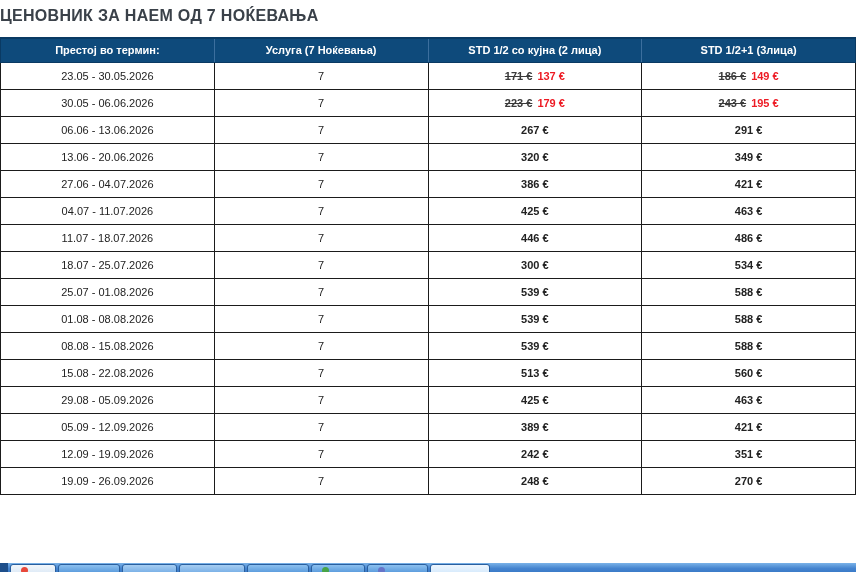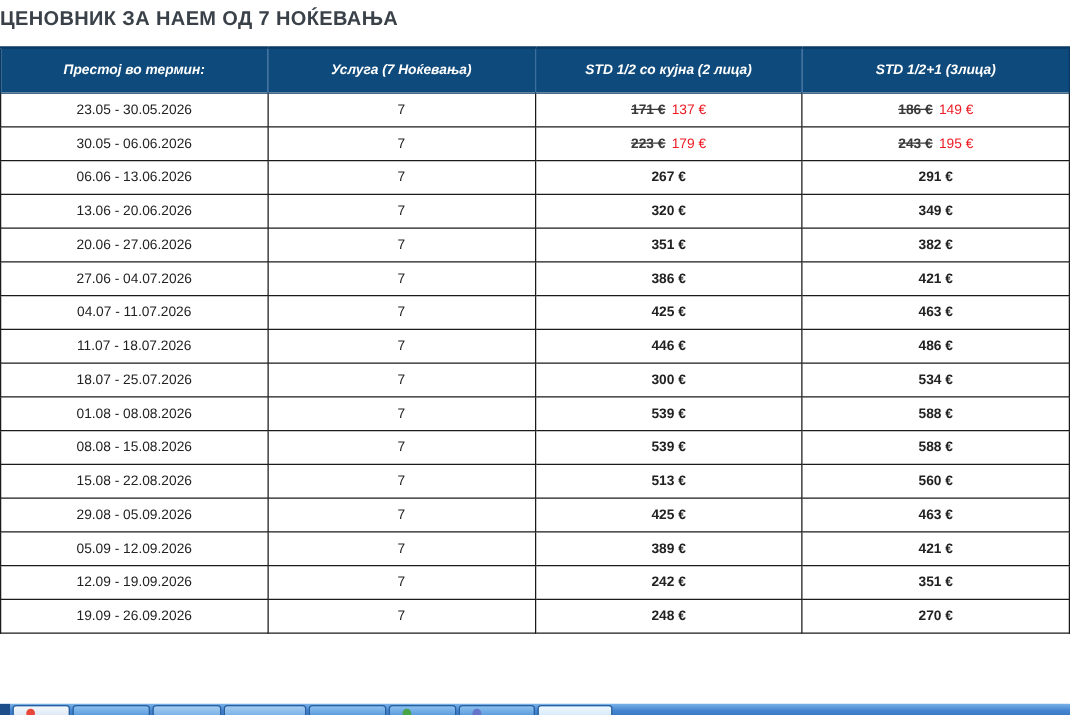--- a/index.html
+++ b/index.html
@@ -23,28 +23,27 @@
     border-collapse: collapse;
     table-layout: fixed;
     margin-top: 12px;
   }
   table.price-table col { width: 25%; }
   table.price-table th {
     background: #0e4a7b;
     color: #ffffff;
     font-size: 11px;
     font-weight: bold;
-    height: 36px;
+    height: 24px;
     text-align: center;
     vertical-align: middle;
     border-top: 2px solid #0a3a63;
     border-bottom: 1px solid #0a3a63;
     border-left: 1px solid #3c6f9e;
     border-right: 1px solid #3c6f9e;
-    font-style: italic;
   }
   table.price-table th:first-child { border-left: 1px solid #0a3a63; }
   table.price-table th:last-child  { border-right: 1px solid #0a3a63; }
   table.price-table td {
     font-size: 11px;
     height: 27px;
     text-align: center;
     vertical-align: middle;
     border: 1px solid #1b1b1b;
     background: #ffffff;
@@ -58,21 +57,21 @@
   td.cell-service { font-weight: normal; }
   td.cell-price { font-weight: bold; }
   .old-price {
     text-decoration: line-through;
     color: #3a3a3a;
     font-weight: bold;
     margin-right: 5px;
   }
   .new-price {
     color: #ed1b24;
-    font-weight: normal;
+    font-weight: bold;
   }
   
   .taskbar {
     position: absolute;
     left: 0; bottom: 0;
     width: 856px; height: 9px;
     background: linear-gradient(180deg, #7ab2e8 0%, #4584cf 60%, #3a7bc8 100%);
     overflow: hidden;
   }
   .taskbar-left-edge {
@@ -145,26 +144,20 @@
         <td class="cell-price">267 €</td>
         <td class="cell-price">291 €</td>
       </tr>
       <tr>
         <td class="cell-period">13.06 - 20.06.2026</td>
         <td class="cell-service">7</td>
         <td class="cell-price">320 €</td>
         <td class="cell-price">349 €</td>
       </tr>
       <tr>
-        <td class="cell-period">20.06 - 27.06.2026</td>
-        <td class="cell-service">7</td>
-        <td class="cell-price">351 €</td>
-        <td class="cell-price">382 €</td>
-      </tr>
-      <tr>
         <td class="cell-period">27.06 - 04.07.2026</td>
         <td class="cell-service">7</td>
         <td class="cell-price">386 €</td>
         <td class="cell-price">421 €</td>
       </tr>
       <tr>
         <td class="cell-period">04.07 - 11.07.2026</td>
         <td class="cell-service">7</td>
         <td class="cell-price">425 €</td>
         <td class="cell-price">463 €</td>
@@ -173,20 +166,26 @@
         <td class="cell-period">11.07 - 18.07.2026</td>
         <td class="cell-service">7</td>
         <td class="cell-price">446 €</td>
         <td class="cell-price">486 €</td>
       </tr>
       <tr>
         <td class="cell-period">18.07 - 25.07.2026</td>
         <td class="cell-service">7</td>
         <td class="cell-price">300 €</td>
         <td class="cell-price">534 €</td>
+      </tr>
+      <tr>
+        <td class="cell-period">25.07 - 01.08.2026</td>
+        <td class="cell-service">7</td>
+        <td class="cell-price">539 €</td>
+        <td class="cell-price">588 €</td>
       </tr>
       <tr>
         <td class="cell-period">01.08 - 08.08.2026</td>
         <td class="cell-service">7</td>
         <td class="cell-price">539 €</td>
         <td class="cell-price">588 €</td>
       </tr>
       <tr>
         <td class="cell-period">08.08 - 15.08.2026</td>
         <td class="cell-service">7</td>

